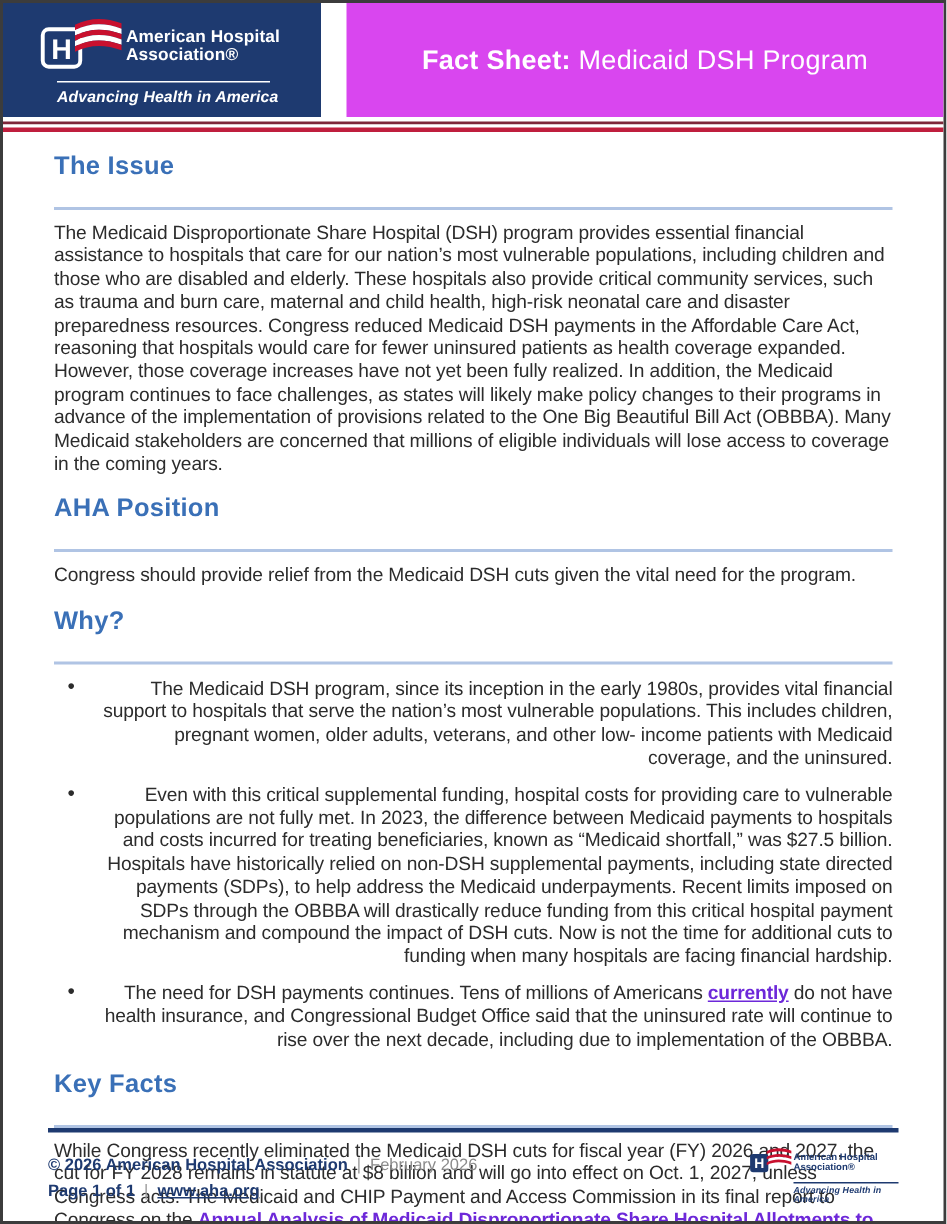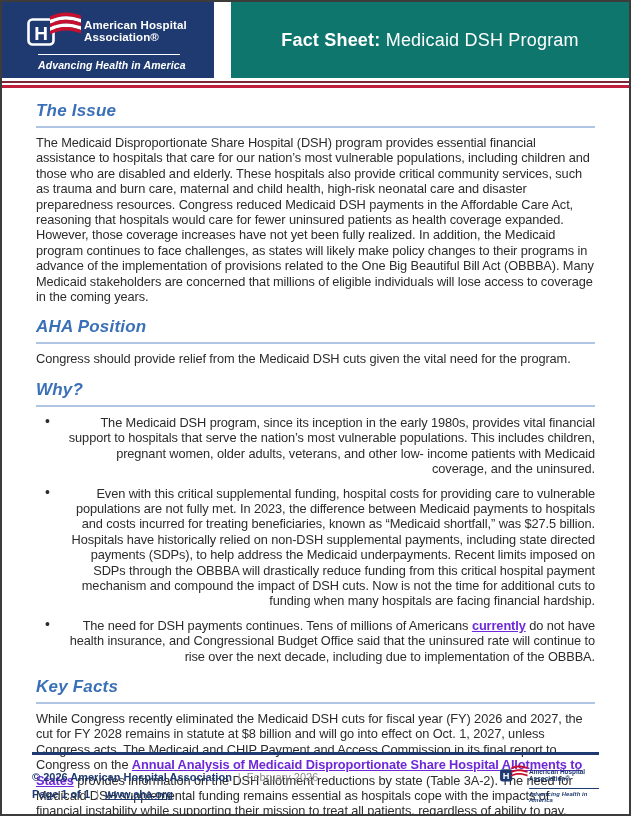--- a/index.html
+++ b/index.html
@@ -19,34 +19,34 @@
     box-sizing:border-box;padding:8px 8px 6px 24px;
     flex-shrink:0;
   }
   .logo-top{display:flex;align-items:center;}
   .h-flag{width:58px;height:42px;flex-shrink:0;}
   .org{font-weight:bold;font-size:11.5px;line-height:12.5px;letter-spacing:.1px;}
   .logo-divider{height:1px;background:#fff;margin:2px 0 4px 12px;width:142px;}
   .tagline{font-style:italic;font-weight:bold;font-size:10.5px;padding-left:12px;letter-spacing:.1px;}
   .gap-strip{width:17px;background:#fff;flex-shrink:0;}
   .title-block{
-    flex:1;background:#0f766e;color:#fff;
+    flex:1;background:#d946ef;color:#fff;
     display:flex;align-items:center;justify-content:center;
     font-size:18px;letter-spacing:.2px;
   }
   .title-block .bold{font-weight:bold;}
   
   .rule-dark{height:2px;background:#7e2639;margin-top:3px;}
   .rule-gap{height:2px;background:#fff;}
   .rule-red{height:3px;background:#bf1e3d;}
   
   .content{padding:0 34px;color:#2c2c2c;font-size:12.8px;line-height:15.4px;letter-spacing:-.1px;}
   .section-heading{
-    font-size:17px;color:#3a70b7;font-style:italic;font-weight:600;
-    margin:13px 0 0;padding-bottom:6px;border-bottom:2px solid #b0c4e4;
+    font-size:17px;color:#3a70b7;font-weight:600;
+    margin:13px 0 0;padding-bottom:18px;border-bottom:2px solid #b0c4e4;
     letter-spacing:.2px;line-height:19px;
   }
   .content p{margin:7px 0 11px;}
   .content ul{list-style:none;margin:8px 0 11px;padding:0;text-align:right;}
   .content li{position:relative;padding-left:27px;margin-bottom:9px;}
   .content li::before{content:"\2022";position:absolute;left:9px;top:-1px;font-size:14px;color:#2c2c2c;}
   a.doc-link{color:#6d28d9;font-weight:bold;text-decoration:underline;cursor:pointer;}
   
   .footer{position:absolute;left:30px;right:30px;bottom:11px;}
   .footer-rule{height:3px;background:#1e3a70;margin-bottom:7px;}

